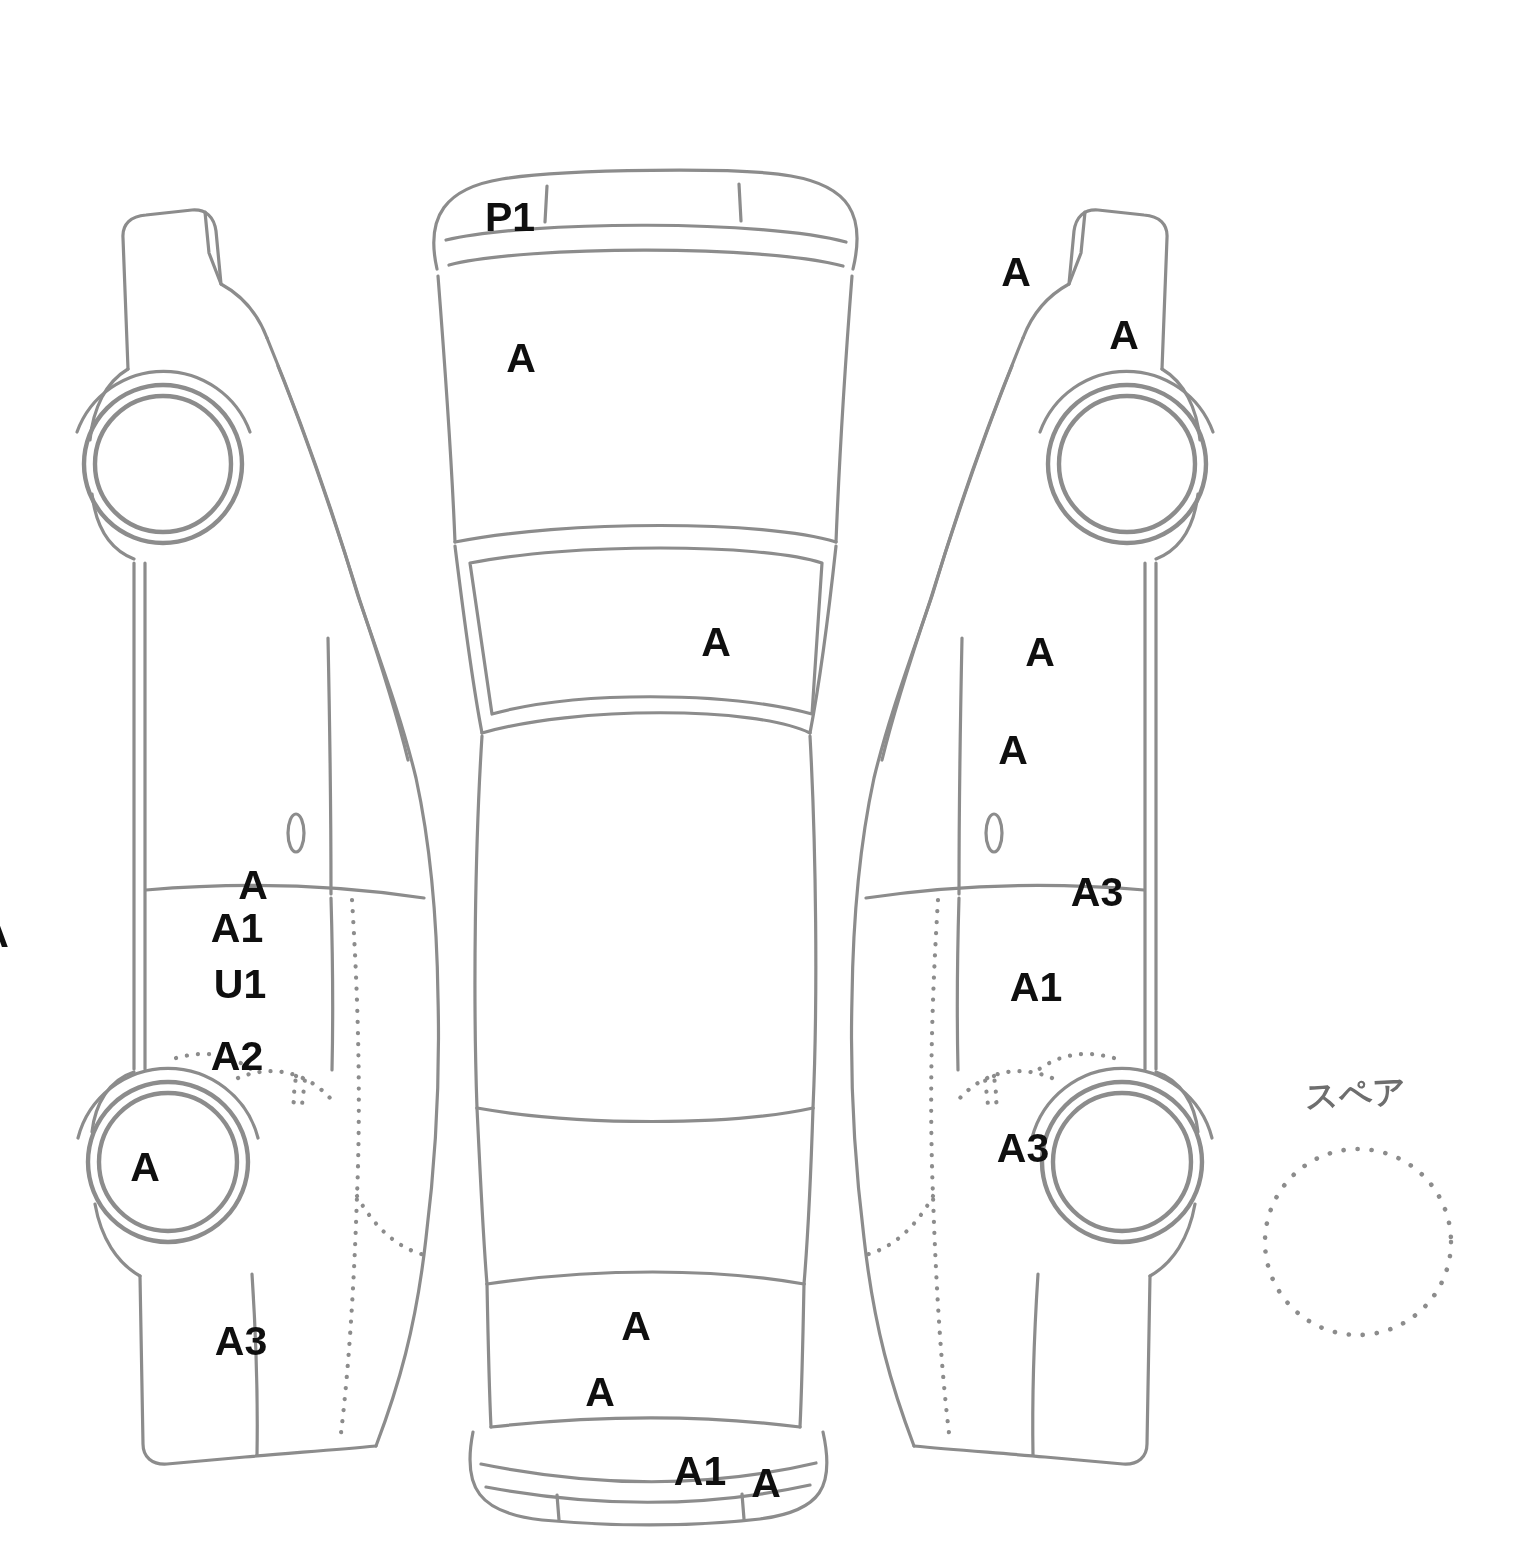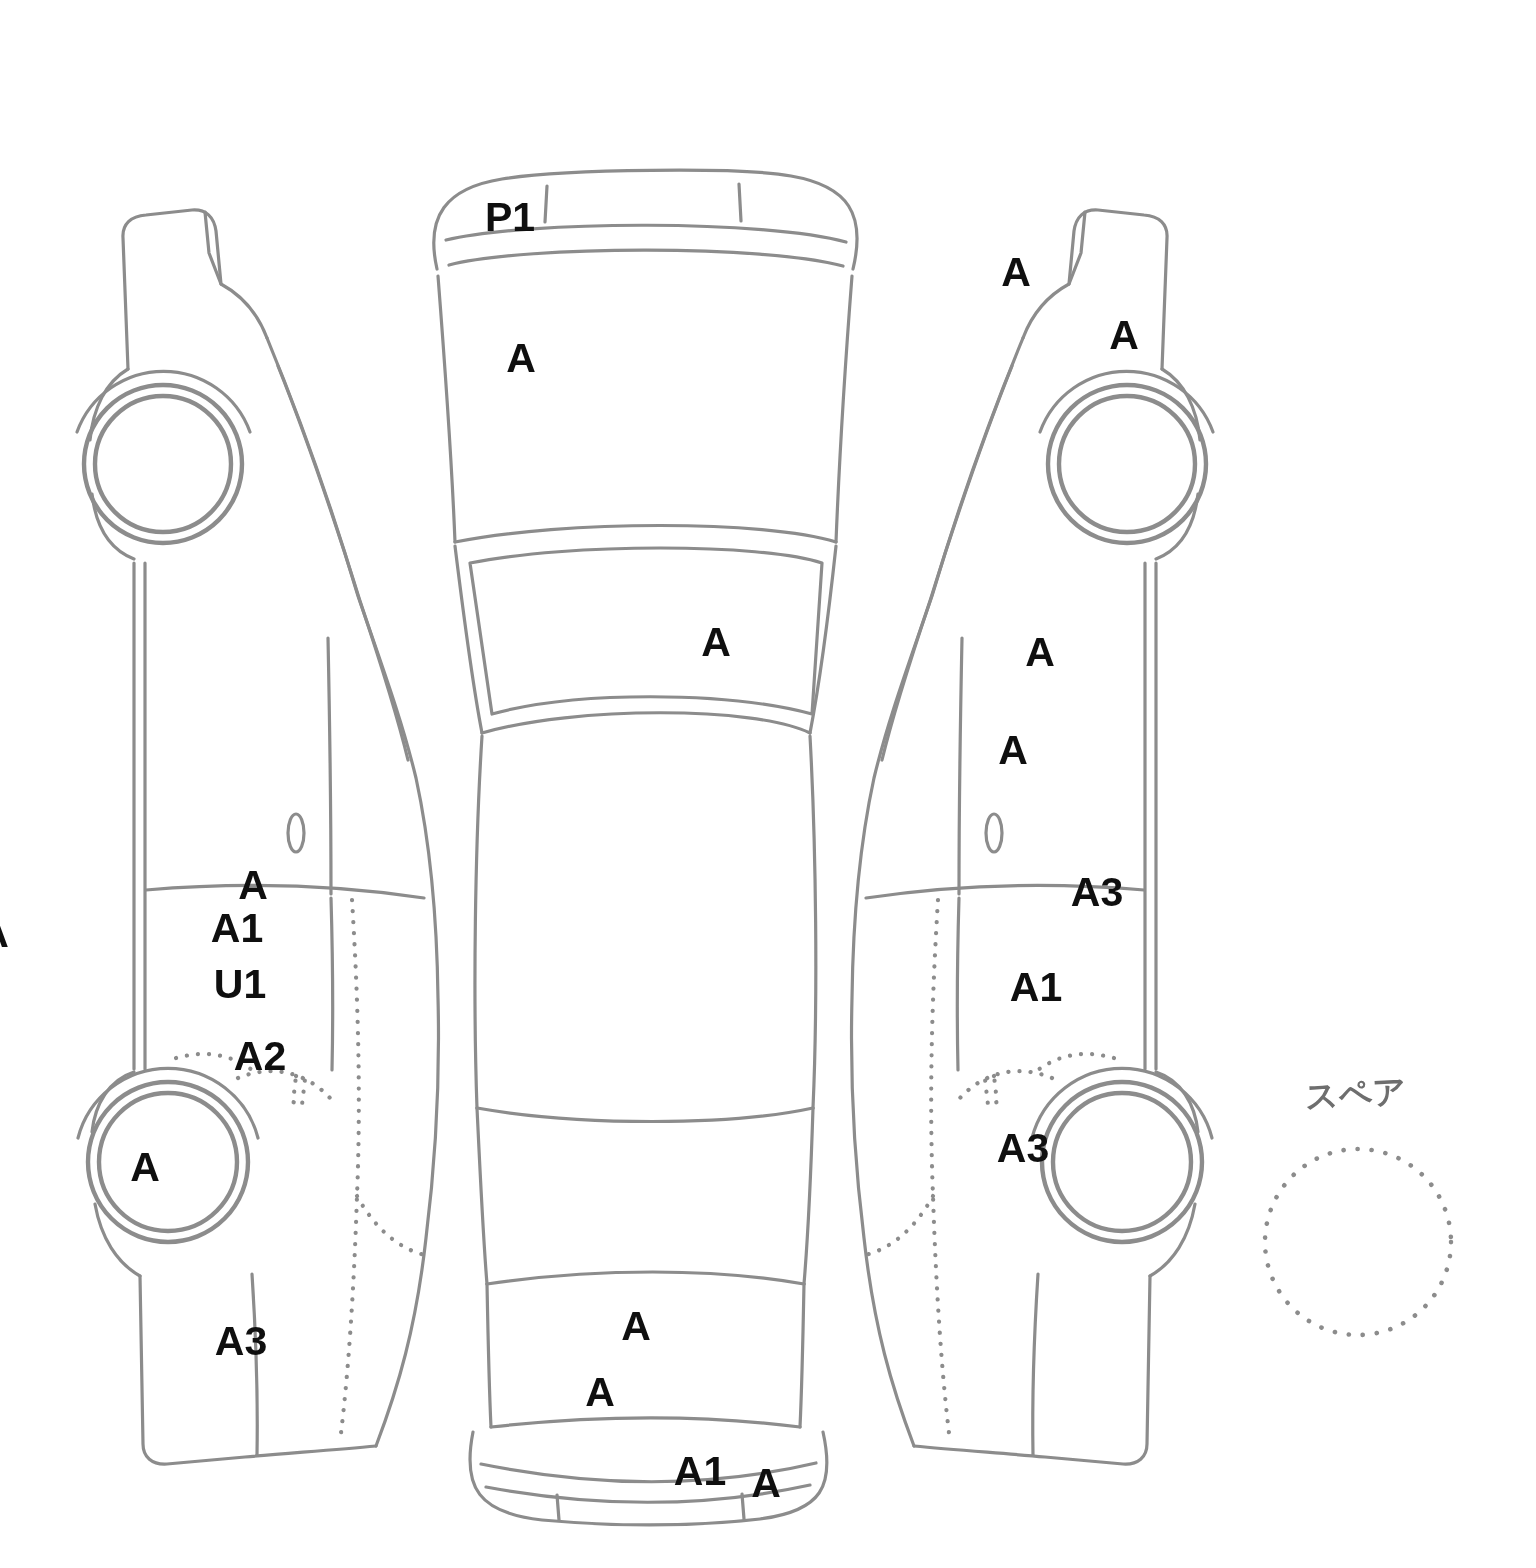--- a/index.html
+++ b/index.html
@@ -176,21 +176,21 @@
       <span class="marker" style="left: 1124px; top: 299px;">A</span>
       <span class="marker" style="left: 716px; top: 606px;">A</span>
       <span class="marker" style="left: 1040px; top: 616px;">A</span>
       <span class="marker" style="left: 1013px; top: 714px;">A</span>
       <span class="marker" style="left: 253px; top: 849px;">A</span>
       <span class="marker" style="left: 1097px; top: 856px;">A3</span>
       <span class="marker" style="left: 237px; top: 892px;">A1</span>
       <span class="marker" style="left: -6px; top: 897px;">A</span>
       <span class="marker" style="left: 240px; top: 948px;">U1</span>
       <span class="marker" style="left: 1036px; top: 951px;">A1</span>
-      <span class="marker" style="left: 260px; top: 1020px;">A2</span>
+      <span class="marker" style="left: 237px; top: 1020px;">A2</span>
       <span class="marker" style="left: 145px; top: 1131px;">A</span>
       <span class="marker" style="left: 1023px; top: 1112px;">A3</span>
       <span class="marker" style="left: 241px; top: 1305px;">A3</span>
       <span class="marker" style="left: 636px; top: 1290px;">A</span>
       <span class="marker" style="left: 600px; top: 1356px;">A</span>
       <span class="marker" style="left: 700px; top: 1435px;">A1</span>
       <span class="marker" style="left: 766px; top: 1447px;">A</span>
     </div>
 
   <span class="spare-label">スペア</span>

